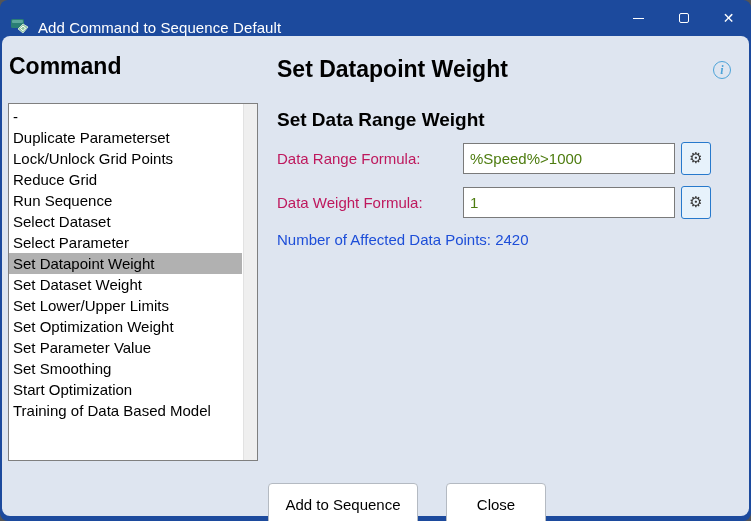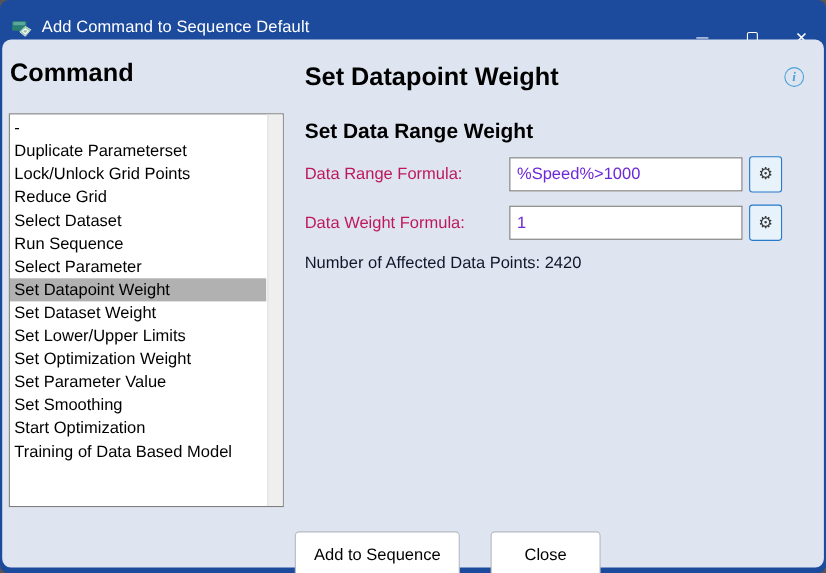--- a/index.html
+++ b/index.html
@@ -7,22 +7,22 @@
   body { font-family: "Liberation Sans", sans-serif; background: #555; }
 
   .window {
     position: relative; width: 751px; height: 521px;
     background: #1c4a9d; border-radius: 8px; overflow: hidden;
     box-shadow: 0 0 0 1px #16folk3c85 inset;
   }
 
   
   .titlebar {
-    position: absolute; left: 0; top: 16px; right: 0; height: 36px;
-    display: flex; align-items: flex-start; color: #fff;
+    position: absolute; left: 0; top: 0; right: 0; height: 36px;
+    display: flex; align-items: flex-end; color: #fff;
   }
   .app-icon { margin-left: 10px; width: 20px; height: 20px; position: relative; flex: 0 0 auto; }
   .titlebar-title { margin-left: 8px; font-size: 15px; letter-spacing: 0.1px; }
   .titlebar-spacer { flex: 1; }
   .tb-btn {
     width: 45px; height: 36px; display: flex; align-items: center; justify-content: center;
     color: #fff; cursor: default;
   }
   .glyph-min { width: 11px; height: 1px; background: #fff; display: block; }
   .glyph-max { width: 10px; height: 10px; border: 1px solid #fff; border-radius: 2px; display: block; }
@@ -57,35 +57,35 @@
   
   .h2 { position: absolute; left: 275px; top: 73px; font-size: 19px; font-weight: bold; color: #000; }
 
   .field-label { position: absolute; left: 275px; font-size: 15px; color: #be185d; }
   #label-0 { top: 114px; }
   #label-1 { top: 158px; }
 
   .field-input {
     position: absolute; left: 461px; width: 212px; height: 31px;
     border: 1px solid #7a7a7a; background: #fff; font-family: "Liberation Sans", sans-serif;
-    font-size: 15px; color: #6d28d9; padding: 0 6px; border-radius: 0; outline: none;
+    font-size: 15px; color: #4d7c0f; padding: 0 6px; border-radius: 0; outline: none;
   }
   #input-0 { top: 107px; }
   #input-1 { top: 151px; }
 
   .gear-btn {
     position: absolute; left: 679px; width: 30px; height: 33px;
     background: #e7f2fb; border: 1px solid #2779cc; border-radius: 3px;
     display: flex; align-items: center; justify-content: center; cursor: default;
   }
   #gear-0 { top: 106px; }
   #gear-1 { top: 150px; }
   .gear-glyph { font-family: "DejaVu Sans", sans-serif; font-size: 15px; color: #3a3a3a; line-height: 1; }
 
-  .status-line { position: absolute; left: 275px; top: 195px; font-size: 15px; color: #0f172a; }
+  .status-line { position: absolute; left: 275px; top: 195px; font-size: 15px; color: #1d4ed8; }
 
   .info-icon {
     position: absolute; left: 711px; top: 25px; width: 18px; height: 18px;
     border: 1.5px solid #4da3d8; border-radius: 50%;
     display: flex; align-items: center; justify-content: center;
     color: #4da3d8; font-family: "Liberation Serif", serif;
     font-style: italic; font-weight: bold; font-size: 12px; cursor: default;
   }
 
   
@@ -133,22 +133,22 @@
     <div class="info-icon">
       <span>i</span>
     </div>
 
     <div class="listbox">
       <div class="scroll-track"></div>
     <div class="list-item">-</div>
         <div class="list-item">Duplicate Parameterset</div>
         <div class="list-item">Lock/Unlock Grid Points</div>
         <div class="list-item">Reduce Grid</div>
+        <div class="list-item">Run Sequence</div>
         <div class="list-item">Select Dataset</div>
-        <div class="list-item">Run Sequence</div>
         <div class="list-item">Select Parameter</div>
         <div class="list-item selected">Set Datapoint Weight</div>
         <div class="list-item">Set Dataset Weight</div>
         <div class="list-item">Set Lower/Upper Limits</div>
         <div class="list-item">Set Optimization Weight</div>
         <div class="list-item">Set Parameter Value</div>
         <div class="list-item">Set Smoothing</div>
         <div class="list-item">Start Optimization</div>
         <div class="list-item">Training of Data Based Model</div>
       </div>

